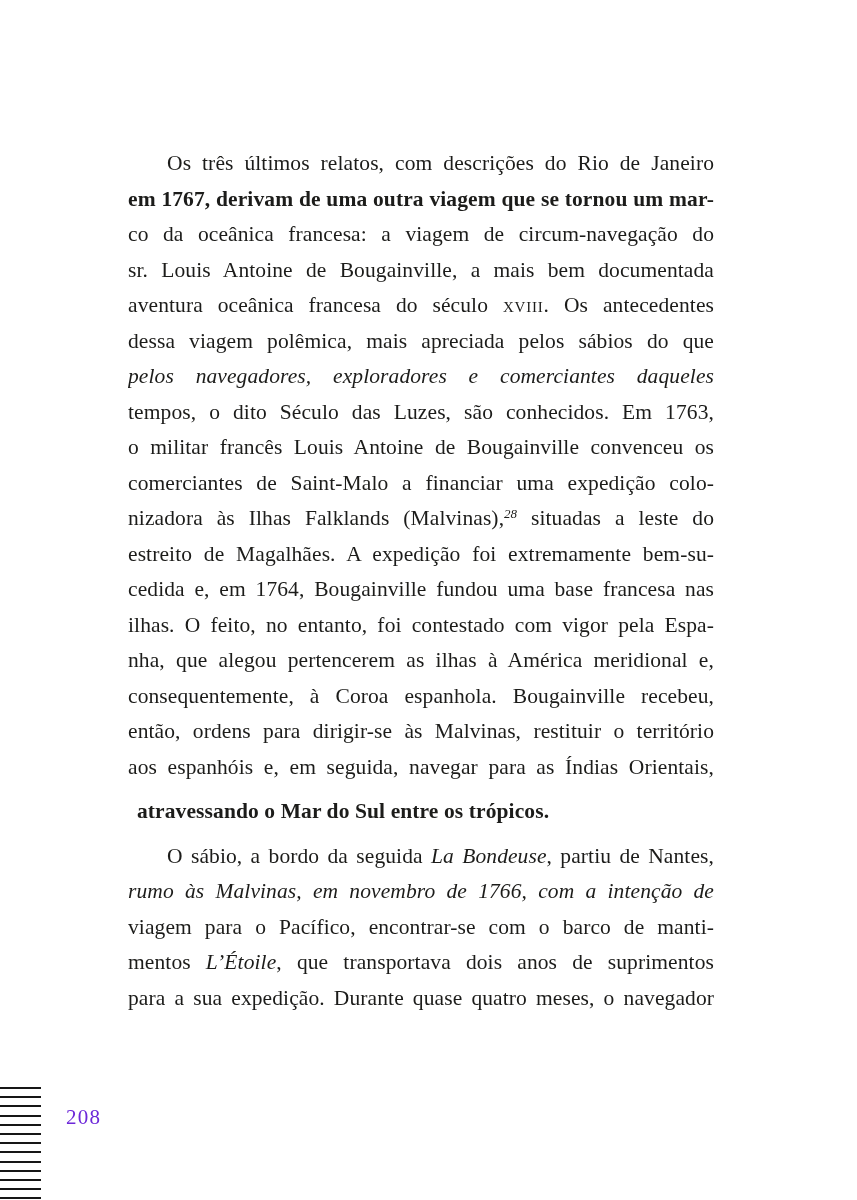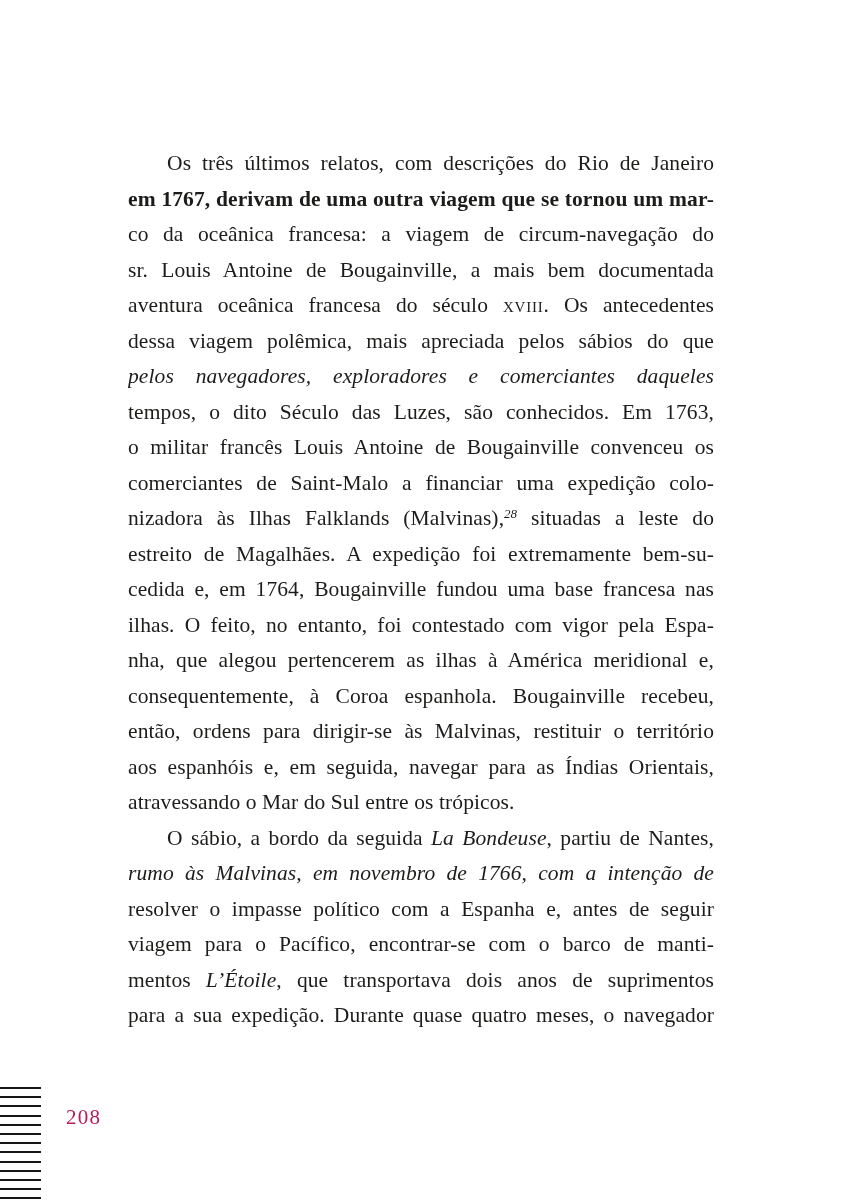--- a/index.html
+++ b/index.html
@@ -39,21 +39,21 @@
       to bottom,
       #161616 0px, #161616 2px,
       transparent 2px, transparent 9.2px
     );
   }
   .page-number {
     position: absolute;
     left: 66px; top: 1105px;
     font-size: 21px;
     letter-spacing: 1.2px;
-    color: #be185d;
+    color: #6d28d9;
   }
 </style>
 </head>
 <body>
 
 <div class="page">
 
   <main class="text-block" id="text-block">
       <p class="line indent" style="margin: 0px;"><span>Os três últimos relatos, com descrições do Rio de Janeiro</span></p>
       <p class="line" style="margin: 0px; font-weight: bold;"><span>em 1767, derivam de uma outra viagem que se tornou um mar-</span></p>
@@ -66,24 +66,23 @@
       <p class="line" style="margin: 0px;"><span>o militar francês Louis Antoine de Bougainville convenceu os</span></p>
       <p class="line" style="margin: 0px;"><span>comerciantes de Saint-Malo a financiar uma expedição colo-</span></p>
       <p class="line" style="margin: 0px;"><span>nizadora às Ilhas Falklands (Malvinas),</span><span class="seg-sup">28</span><span> situadas a leste do</span></p>
       <p class="line" style="margin: 0px;"><span>estreito de Magalhães. A expedição foi extremamente bem-su-</span></p>
       <p class="line" style="margin: 0px;"><span>cedida e, em 1764, Bougainville fundou uma base francesa nas</span></p>
       <p class="line" style="margin: 0px;"><span>ilhas. O feito, no entanto, foi contestado com vigor pela Espa-</span></p>
       <p class="line" style="margin: 0px;"><span>nha, que alegou pertencerem as ilhas à América meridional e,</span></p>
       <p class="line" style="margin: 0px;"><span>consequentemente, à Coroa espanhola. Bougainville recebeu,</span></p>
       <p class="line" style="margin: 0px;"><span>então, ordens para dirigir-se às Malvinas, restituir o território</span></p>
       <p class="line" style="margin: 0px;"><span>aos espanhóis e, em seguida, navegar para as Índias Orientais,</span></p>
-      <p class="line para-end" style="margin: 0px;"><span>atravessando o Mar do Sul entre os trópicos.</span></p>
+      <p class="line para-end" style="margin: 9px; font-weight: bold;"><span>atravessando o Mar do Sul entre os trópicos.</span></p>
       <p class="line indent" style="margin: 0px;"><span>O sábio, a bordo da seguida </span><span class="seg-italic">La Bondeuse</span><span>, partiu de Nantes,</span></p>
       <p class="line" style="margin: 0px; font-style: italic;"><span>rumo às Malvinas, em novembro de 1766, com a intenção de</span></p>
-      <p class="line" style="margin: 0px;"><span>resolver o impasse político com a Espanha e, antes de seguir</span></p>
       <p class="line" style="margin: 0px;"><span>viagem para o Pacífico, encontrar-se com o barco de manti-</span></p>
       <p class="line" style="margin: 0px;"><span>mentos </span><span class="seg-italic">L’Étoile</span><span>, que transportava dois anos de suprimentos</span></p>
       <p class="line" style="margin: 0px;"><span>para a sua expedição. Durante quase quatro meses, o navegador</span></p>
     </main>
 
   <div class="deco-lines"></div>
 
   <div class="page-number">208</div>
 
 </div>

